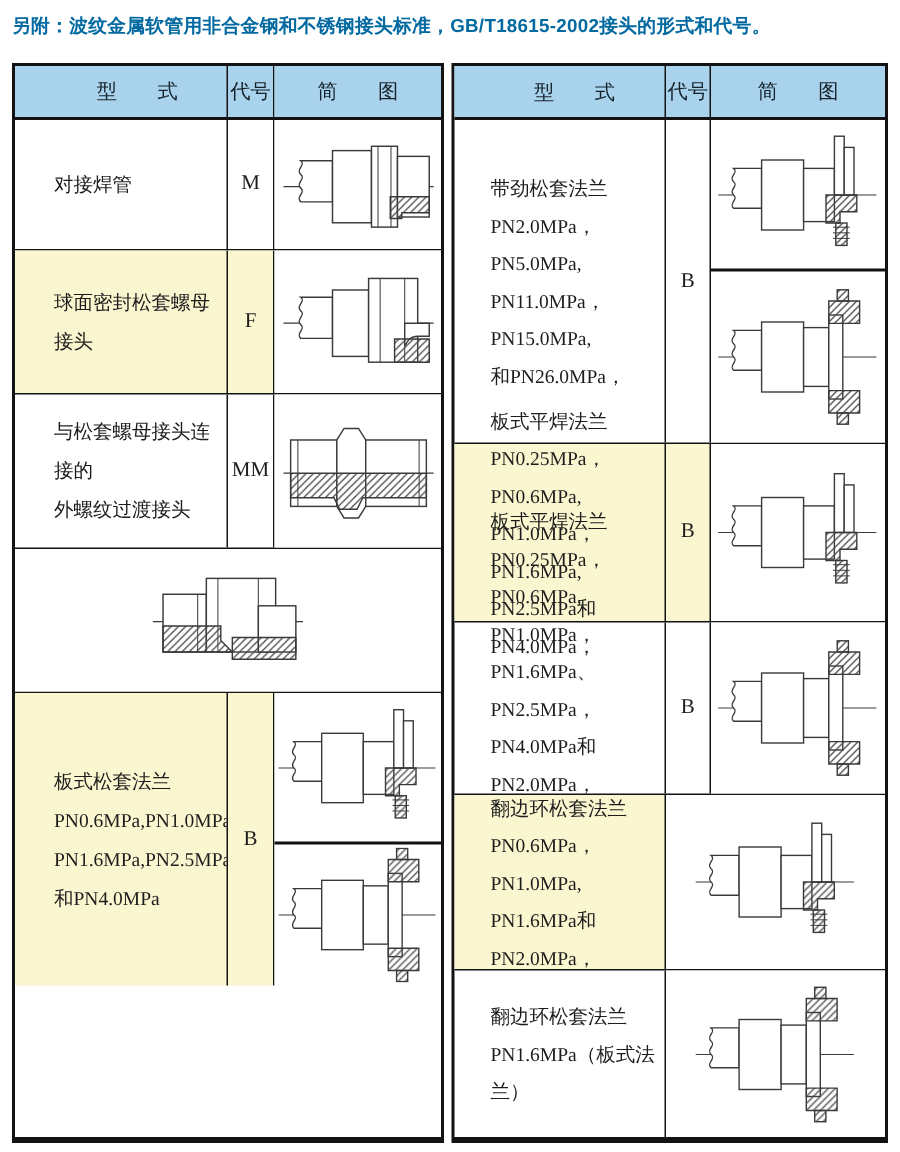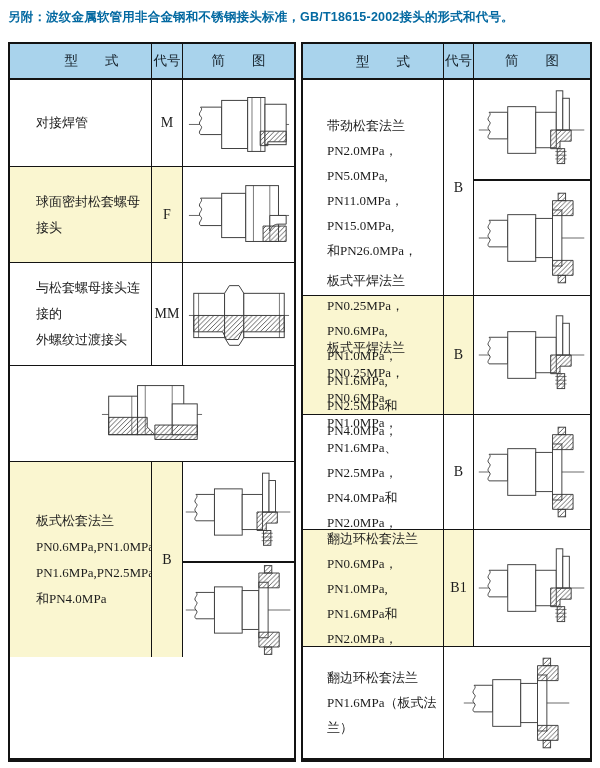--- a/index.html
+++ b/index.html
@@ -238,21 +238,20 @@
         <svg viewBox="0 0 120 96" width="112" height="92">
             <use href="#d-flangeB"></use>
           </svg>
       </div>
     </div>
 
     <div class="row hl" style="height:117px">
       <div class="cell type">翻边环松套法兰
 PN0.6MPa，PN1.0MPa,
 PN1.6MPa和PN2.0MPa，</div>
-      <div class="cell code">B1</div>
       <div class="cell diag">
         <svg viewBox="0 0 120 96" width="112" height="92">
             <use href="#d-flangeA"></use>
           </svg>
       </div>
     </div>
 
     <div class="row" style="height:111px">
       <div class="cell type">翻边环松套法兰
 PN1.6MPa（板式法兰）</div>

